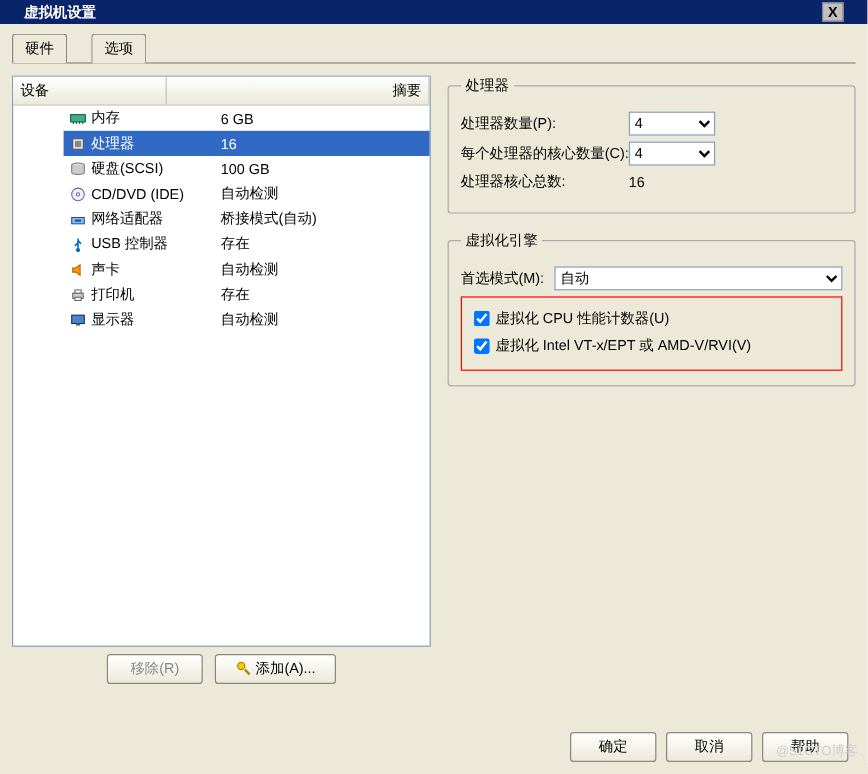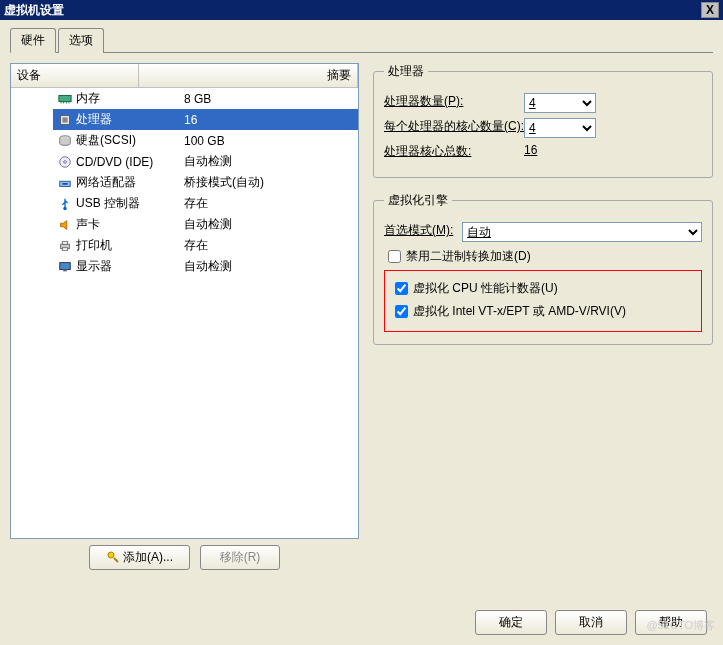--- a/index.html
+++ b/index.html
@@ -1,25 +1,25 @@
 <!DOCTYPE html>
 <html><head>
 <meta charset="utf-8">
 <style>
 * { box-sizing: border-box; font-family: "Microsoft YaHei", "SimSun", Tahoma, sans-serif; font-size: 12px; }
 body { margin: 0; background: #fff; width: 723px; height: 645px; overflow: hidden; }
 
-.titlebar { background: linear-gradient(#0a246a, #0a246a); color: #fff; height: 20px; display: flex; align-items: center; padding: 0 4px; justify-content: space-between; }
+.titlebar { background: linear-gradient(#0a246a, #0a246a); color: #fff; height: 20px; display: flex; align-items: center; padding: 0 20px; justify-content: space-between; }
 .titlebar .title { font-weight: bold; }
 .titlebar .close { width: 18px; height: 16px; background: #c0c0c0; border: 1px solid #888; display: flex; align-items: center; justify-content: center; color: #000; font-weight: bold; font-family: Arial; }
 
 .content { background: #ece9d8; padding: 8px 10px 10px 10px; height: calc(645px - 20px); position: relative; }
 
 .tabs { display: flex; border-bottom: 1px solid #888; margin-bottom: 10px; }
-.tab { padding: 3px 10px; border: 1px solid #888; border-bottom: none; background: #ece9d8; margin-right: 2px; margin-bottom: -1px; border-radius: 3px 3px 0 0; cursor: pointer; }
+.tab { padding: 3px 10px; border: 1px solid #888; border-bottom: none; background: #ece9d8; margin-right: 20px; margin-bottom: -1px; border-radius: 3px 3px 0 0; cursor: pointer; }
 .tab.active { background: #ece9d8; border-bottom: 1px solid #ece9d8; }
 
 .body { display: flex; gap: 14px; }
 
 .left { width: 412px; }
 .device-list { border: 1px solid #7f9db9; background: #fff; height: 476px; }
 .list-header { display: flex; background: linear-gradient(#fff, #ece9d8); border-bottom: 1px solid #c0c0c0; }
 .list-header .col { padding: 3px 6px; border-right: 1px solid #c0c0c0; }
 .col-device { width: 128px; }
 .col-summary { flex: 1; text-align: right; }
@@ -29,21 +29,21 @@
 .row .device-name { width: 108px; }
 .row .device-summary { flex: 1; }
 
 .btn-row { margin-top: 6px; display: flex; justify-content: center; gap: 10px; }
 .btn { background: linear-gradient(#fff, #ece9d8); border: 1px solid #888; border-radius: 3px; padding: 3px 16px; cursor: pointer; min-width: 80px; text-align: center; }
 .btn.disabled { color: #888; }
 
 .right { flex: 1; }
 fieldset { border: 1px solid #aaa; border-radius: 3px; margin: 0 0 14px 0; padding: 8px 10px 12px 10px; }
 legend { padding: 0 4px; }
-.field-row { display: flex; align-items: flex-start; margin: 5px 0; text-decoration: underline; }
+.field-row { display: flex; align-items: center; margin: 5px 0; }
 .field-row .label { width: 140px; }
 .field-row .value { }
 select { border: 1px solid #7f9db9; background: #fff; height: 20px; width: 72px; }
 select.wide { width: 240px; }
 .checkbox-row { display: flex; align-items: center; margin: 4px 0; }
 .checkbox-row input { margin-right: 5px; }
 
 .highlight-box { border: 1px solid red; padding: 4px 6px 6px 6px; margin-top: 2px; }
 
 .footer { position: absolute; bottom: 10px; right: 16px; display: flex; gap: 8px; }
@@ -81,21 +81,21 @@
             <span class="icon ic">
                 <svg viewBox="0 0 16 16">
                   <rect x="1" y="4" width="14" height="7" fill="#4a8" stroke="#063"></rect>
                   <rect x="3" y="11" width="1" height="2" fill="#063"></rect>
                   <rect x="6" y="11" width="1" height="2" fill="#063"></rect>
                   <rect x="9" y="11" width="1" height="2" fill="#063"></rect>
                   <rect x="12" y="11" width="1" height="2" fill="#063"></rect>
                 </svg>
               </span>
             <span class="device-name">内存</span>
-            <span class="device-summary">8 GB</span>
+            <span class="device-summary">6 GB</span>
           </div>
           <div class="row selected">
             <span class="icon ic">
                 <svg viewBox="0 0 16 16">
                   <rect x="3" y="3" width="10" height="10" fill="#eee" stroke="#555"></rect>
                   <rect x="5" y="5" width="6" height="6" fill="#888"></rect>
                 </svg>
               </span>
             <span class="device-name">处理器</span>
             <span class="device-summary">16</span>
@@ -166,27 +166,27 @@
                   <rect x="2" y="3" width="12" height="8" fill="#48c" stroke="#225"></rect>
                   <rect x="6" y="11" width="4" height="2" fill="#666"></rect>
                 </svg>
               </span>
             <span class="device-name">显示器</span>
             <span class="device-summary">自动检测</span>
           </div>
         </div>
       </div>
       <div class="btn-row">
+        <div class="btn disabled">移除(R)</div>
         <div class="btn">
           <span class="ic" style="display:inline-block;vertical-align:-3px;margin-right:3px"><svg viewBox="0 0 14 14">
                 <circle cx="5" cy="5" r="3" fill="#fc0" stroke="#a80"></circle>
                 <path d="M8 8l4 4" stroke="#a80" stroke-width="2"></path>
               </svg></span><span>添加(A)...</span>
         </div>
-        <div class="btn disabled">移除(R)</div>
       </div>
     </div>
 
     <div class="right">
       <fieldset>
         <legend>处理器</legend>
         <div class="field-row">
           <span class="label">处理器数量(P):</span>
           <select><option>4</option></select>
         </div>
@@ -198,24 +198,20 @@
           <span class="label">处理器核心总数:</span>
           <span class="value">16</span>
         </div>
       </fieldset>
 
       <fieldset>
         <legend>虚拟化引擎</legend>
         <div class="field-row">
           <span class="label" style="width:78px">首选模式(M):</span>
           <select class="wide"><option>自动</option></select>
-        </div>
-        <div class="checkbox-row">
-          <input type="checkbox" style="">
-          <span>禁用二进制转换加速(D)</span>
         </div>
         <div class="highlight-box">
           <div class="checkbox-row">
             <input type="checkbox" checked="" style="">
             <span>虚拟化 CPU 性能计数器(U)</span>
           </div>
           <div class="checkbox-row">
             <input type="checkbox" checked="" style="">
             <span>虚拟化 Intel VT-x/EPT 或 AMD-V/RVI(V)</span>
           </div>

